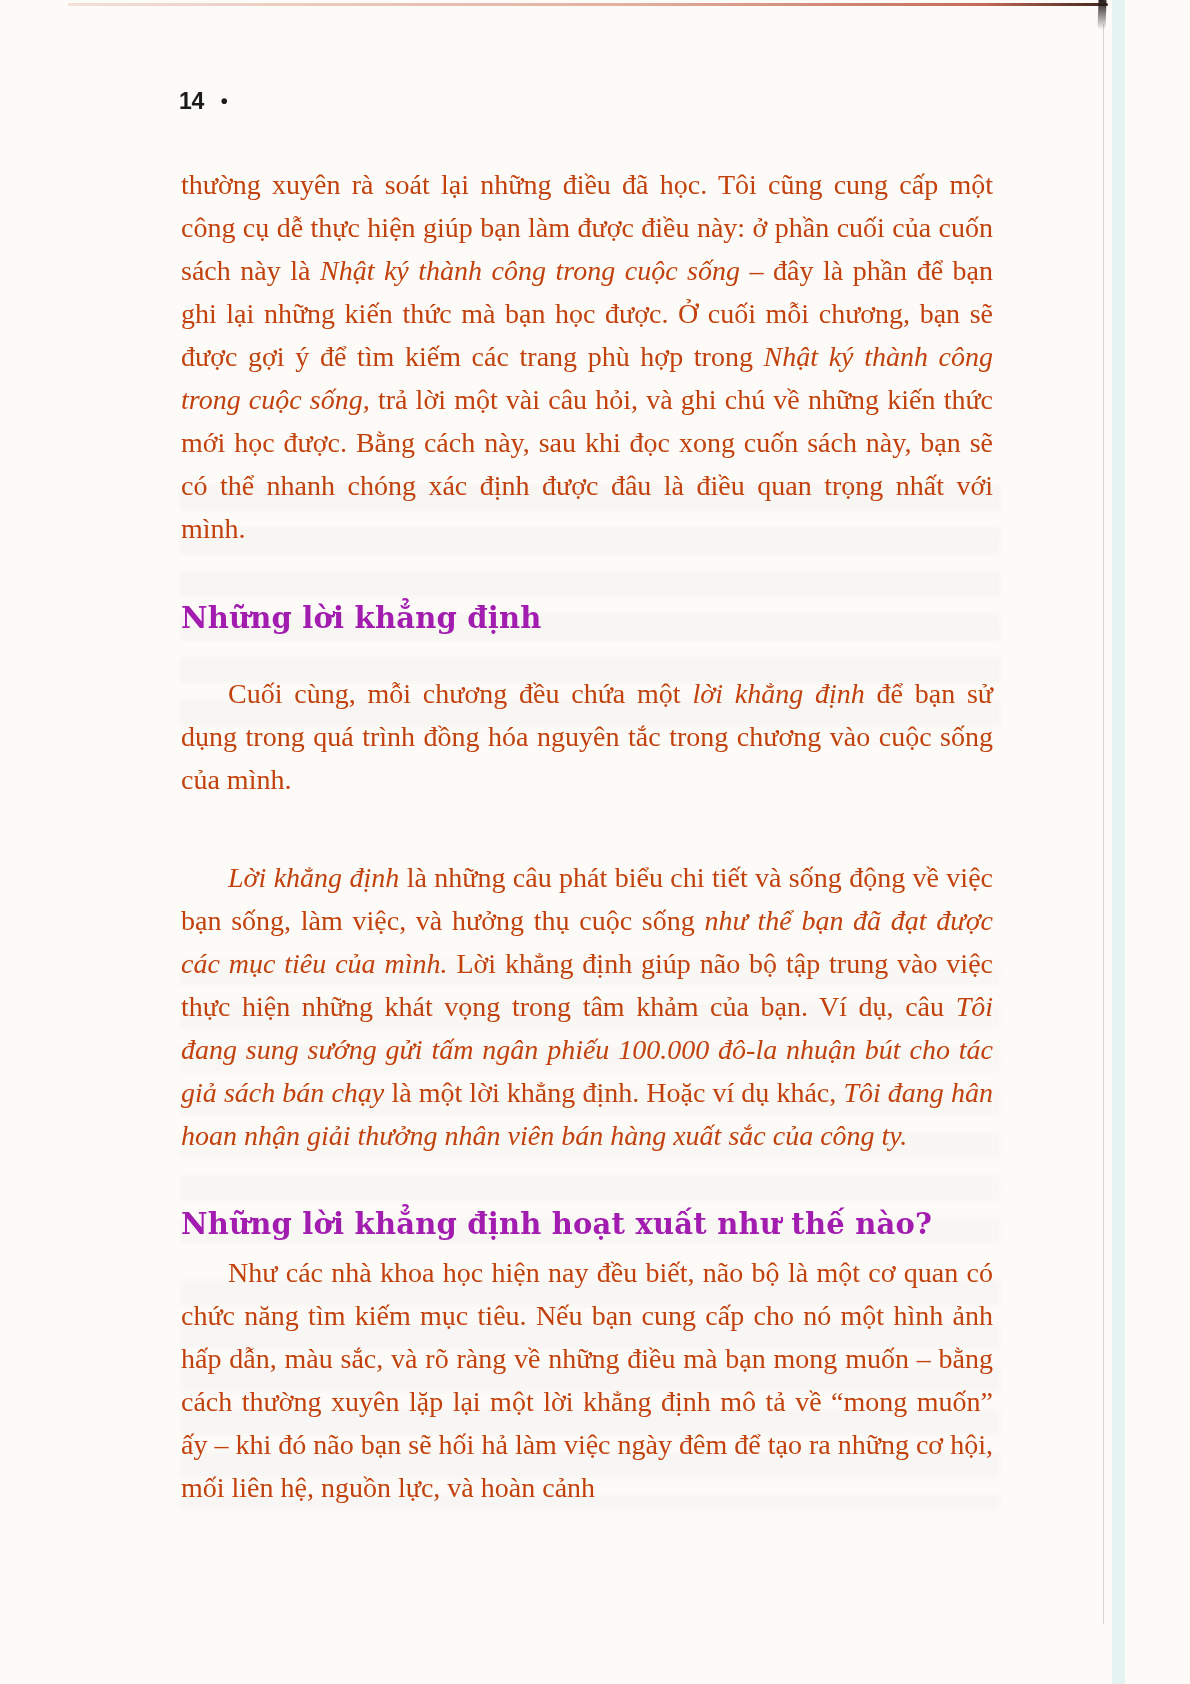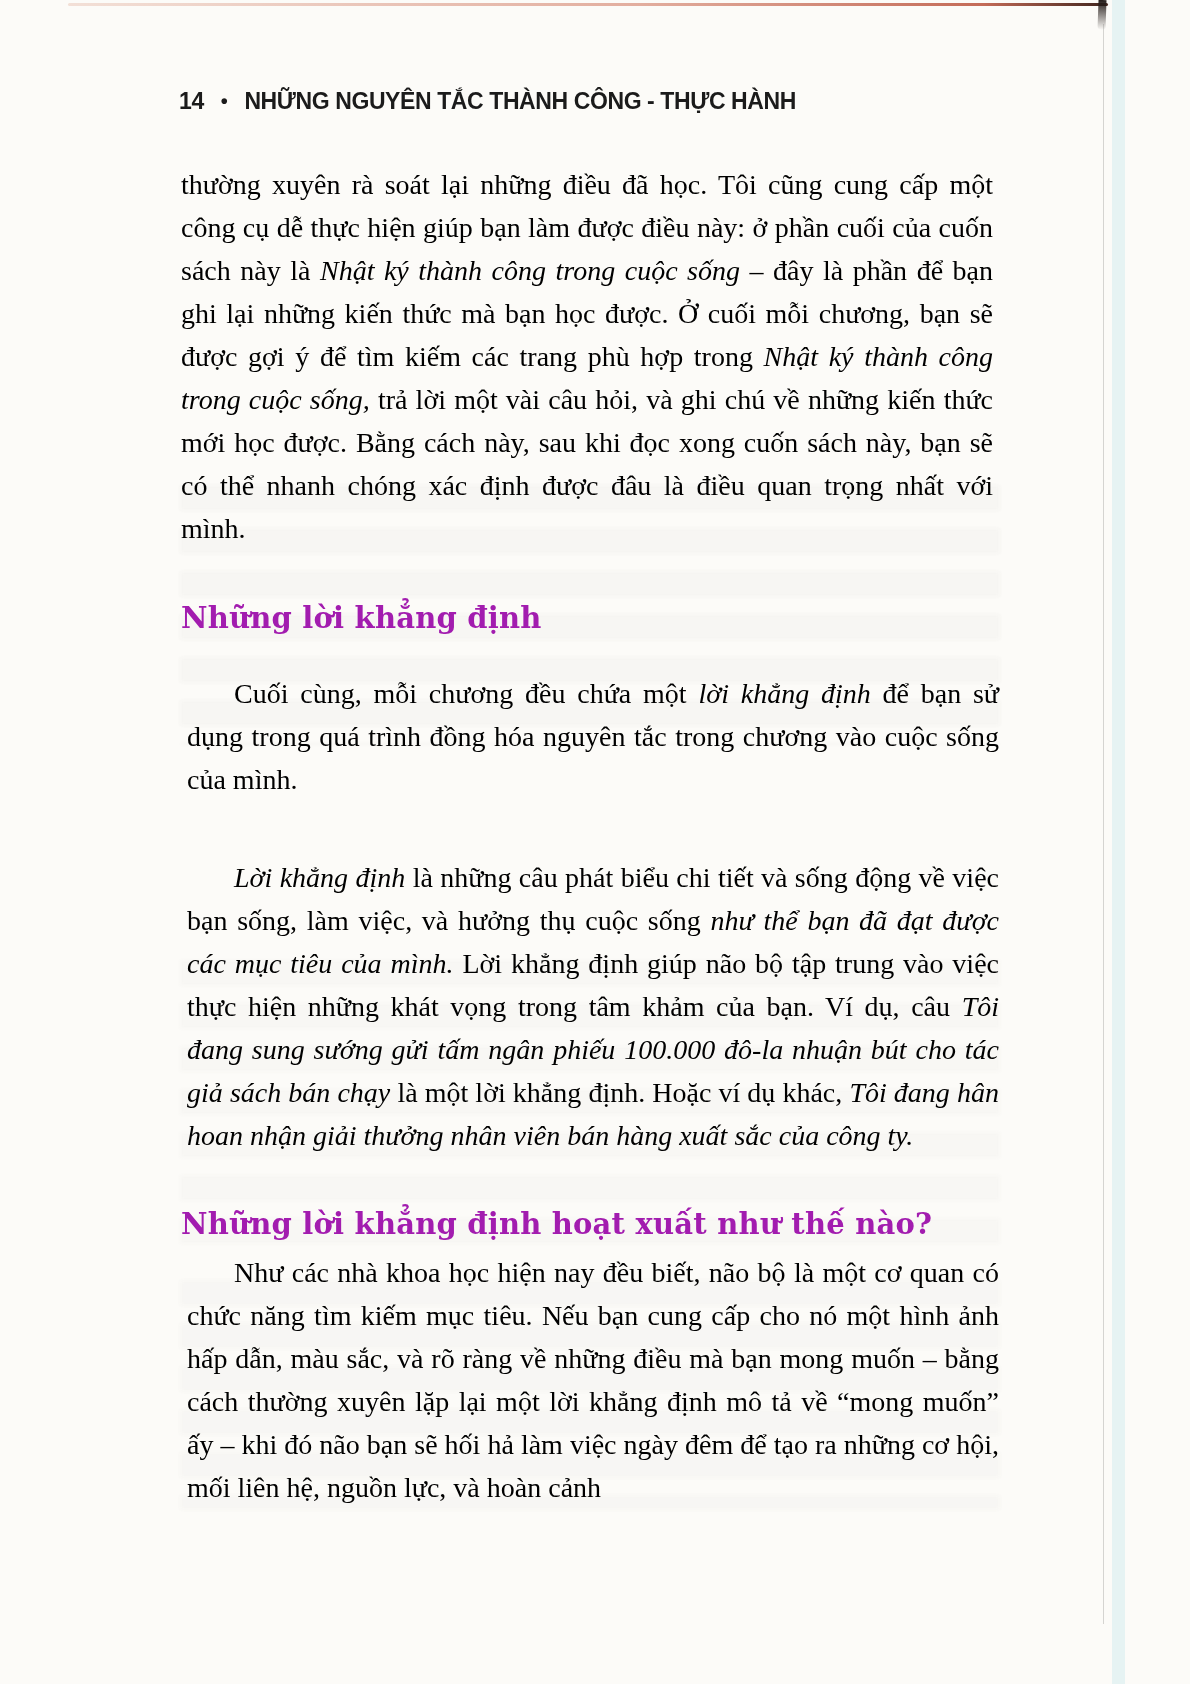--- a/index.html
+++ b/index.html
@@ -74,23 +74,23 @@
   .running-header .pagenum { margin-right: 17px; }
   .running-header .bullet  { margin-right: 17px; font-size: 20px; }
 
   .body-text {
     position: absolute;
     left: 181px;
     width: 812px;
     font-size: 28px;
     line-height: 43px;
     text-align: justify;
-    color: #000000;
+    color: #c2410c;
   }
-  .body-text.indent { text-indent: 47px; margin-left: 6px; }
+  .body-text.indent { text-indent: 47px; }
 
   .section-heading {
     position: absolute;
     left: 181px;
     width: 812px;
     font-family: "DejaVu Serif", serif;
     font-weight: 700;
     font-size: 29px;
     letter-spacing: 0.2px;
     color: #a21caf;
@@ -115,21 +115,20 @@
   <div class="bleed b3"></div>
 
   <div class="scan-topline"></div>
   <div class="scan-corner-mark"></div>
   <div class="page-edge-line"></div>
   <div class="edge-cyan-band"></div>
 
   <div class="running-header">
     <span class="pagenum">14</span>
     <span class="bullet">•</span>
-    <span class="title">NHỮNG NGUYÊN TẮC THÀNH CÔNG - THỰC HÀNH</span>
   </div>
 
   <p class="body-text p1">thường xuyên rà soát lại những điều đã học. Tôi cũng cung cấp một công cụ dễ thực hiện giúp bạn làm được điều này: ở phần cuối của cuốn sách này là <i>Nhật ký thành công trong cuộc sống</i> – đây là phần để bạn ghi lại những kiến thức mà bạn học được. Ở cuối mỗi chương, bạn sẽ được gợi ý để tìm kiếm các trang phù hợp trong <i>Nhật ký thành công trong cuộc sống,</i> trả lời một vài câu hỏi, và ghi chú về những kiến thức mới học được. Bằng cách này, sau khi đọc xong cuốn sách này, bạn sẽ có thể nhanh chóng xác định được đâu là điều quan trọng nhất với mình.</p>
 
   <h2 class="section-heading h1">Những lời khẳng định</h2>
 
   <p class="body-text indent p2">Cuối cùng, mỗi chương đều chứa một <i>lời khẳng định</i> để bạn sử dụng trong quá trình đồng hóa nguyên tắc trong chương vào cuộc sống của mình.</p>
 
   <p class="body-text indent p3"><i>Lời khẳng định</i> là những câu phát biểu chi tiết và sống động về việc bạn sống, làm việc, và hưởng thụ cuộc sống <i>như thể bạn đã đạt được các mục tiêu của mình.</i> Lời khẳng định giúp não bộ tập trung vào việc thực hiện những khát vọng trong tâm khảm của bạn. Ví dụ, câu <i>Tôi đang sung sướng gửi tấm ngân phiếu 100.000 đô-la nhuận bút cho tác giả sách bán chạy</i> là một lời khẳng định. Hoặc ví dụ khác, <i>Tôi đang hân hoan nhận giải thưởng nhân viên bán hàng xuất sắc của công ty.</i></p>
 

